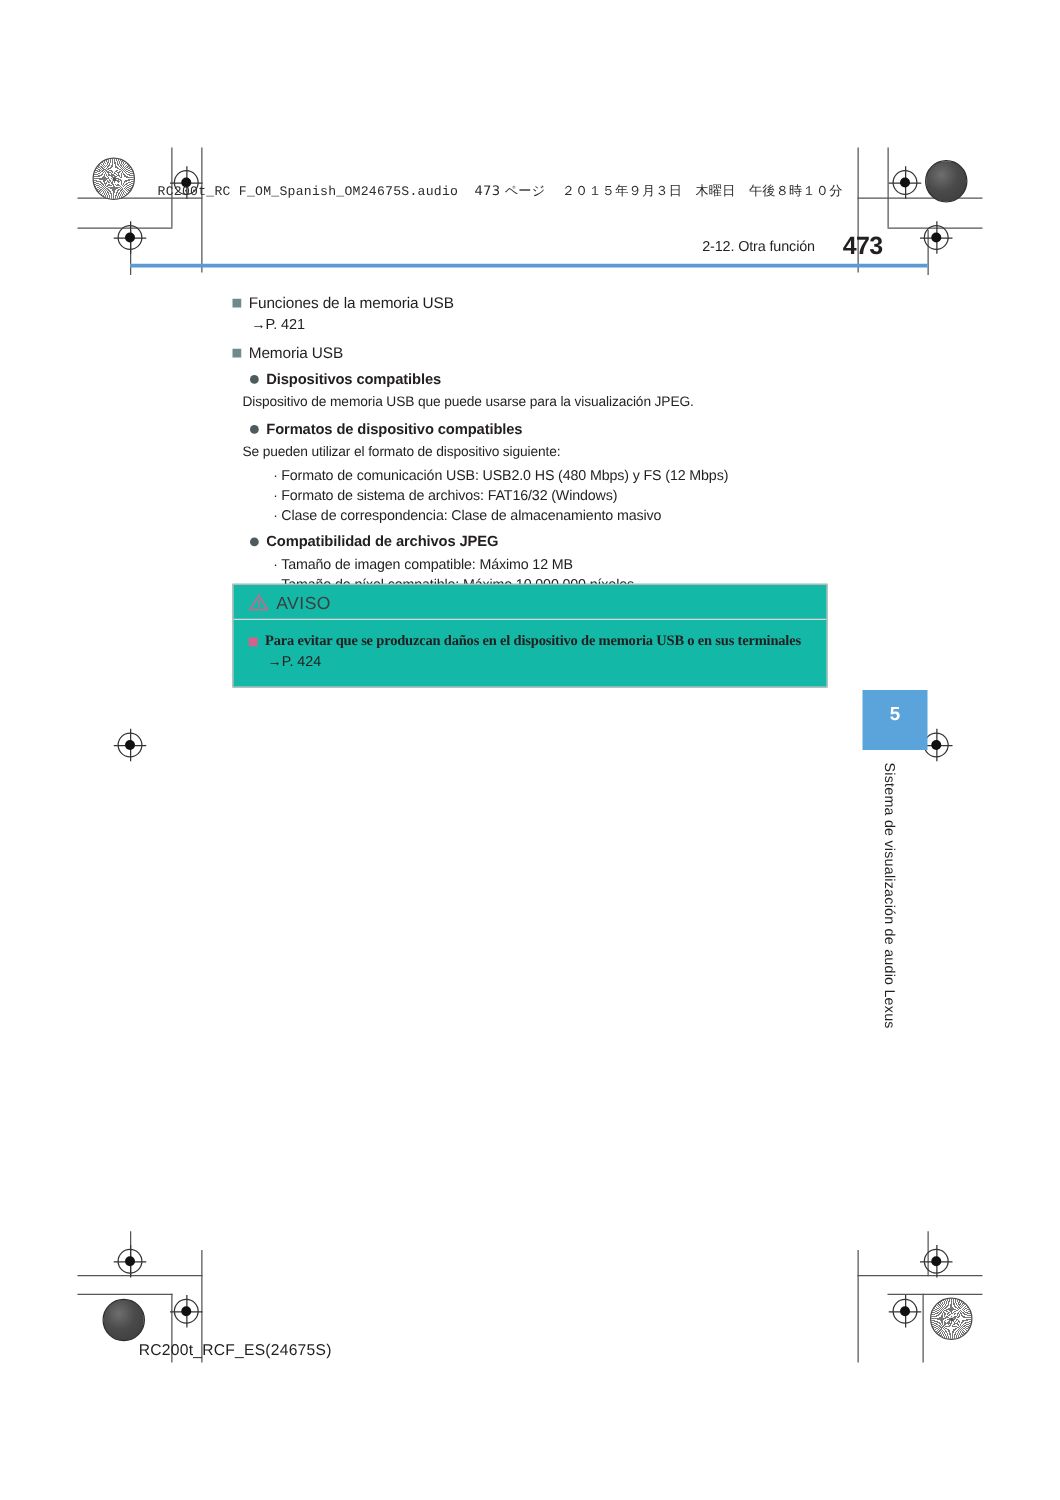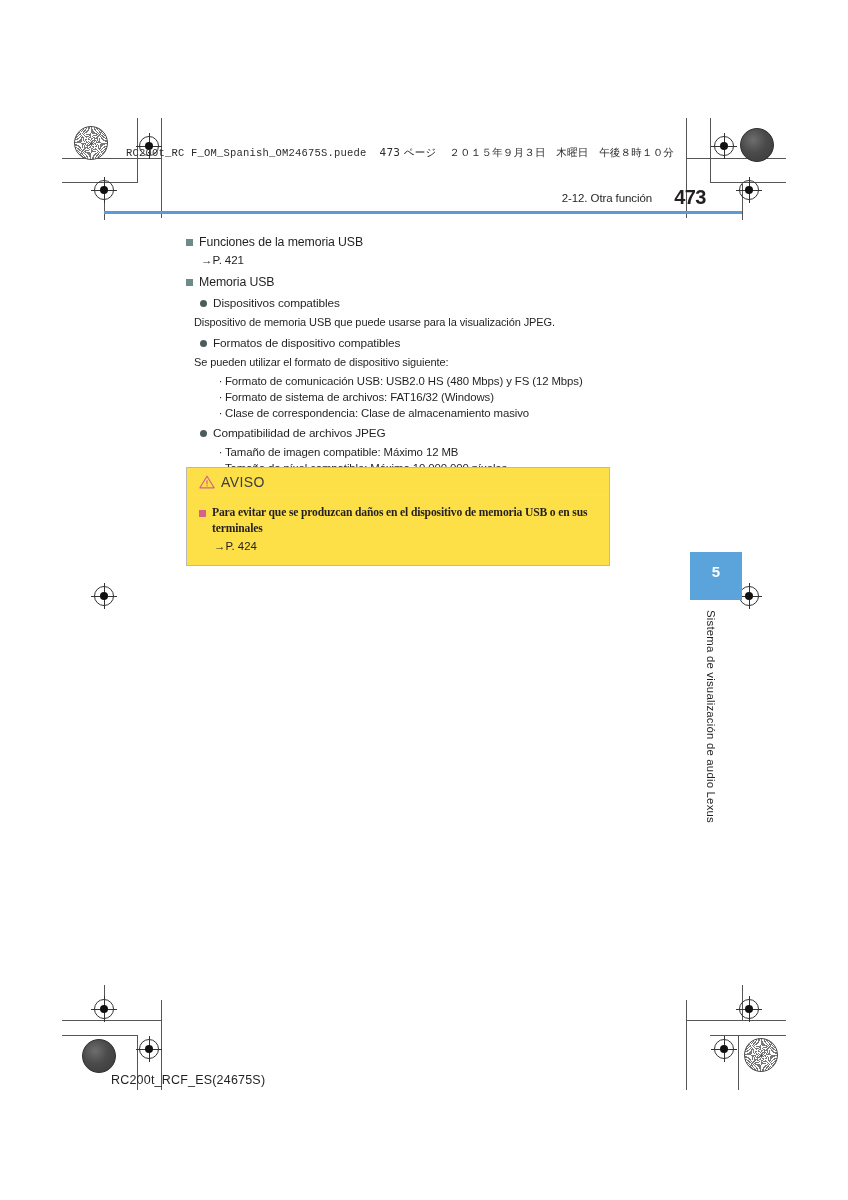--- a/index.html
+++ b/index.html
@@ -64,34 +64,34 @@
     width:7px;height:7px;background:#6f8a8a;flex:0 0 auto;margin:5px 6px 0 0;
   }
   .l1 .txt{font-size:12.3px;font-weight:normal;color:#231f20;line-height:17px;letter-spacing:-0.1px;}
 
   .ref{font-size:11.6px;color:#231f20;margin:0 0 6px 15px;line-height:16px;letter-spacing:-0.1px;}
 
   .l2{display:flex;align-items:flex-start;margin:4px 0 2px 14px;}
   .l2 .bdot{
     width:7px;height:7px;border-radius:50%;background:#4c5c5c;flex:0 0 auto;margin:5px 6px 0 0;
   }
-  .l2 .txt{font-size:11.8px;color:#231f20;line-height:17px;letter-spacing:-0.1px;}
+  .l2 .txt{font-size:11.8px;color:#231f20;line-height:17px;letter-spacing:-0.1px;font-weight:bold;}
 
   .para{font-size:11px;color:#231f20;line-height:17px;margin:0 0 2px 8px;letter-spacing:-0.1px;}
 
   .l3{display:flex;align-items:flex-start;margin:0 0 0 30px;}
   .l3 .bdash{
     flex:0 0 auto;width:9px;text-align:center;font-size:11px;line-height:16px;color:#231f20;
   }
   .l3 .txt{font-size:11.4px;color:#231f20;line-height:16px;letter-spacing:-0.1px;}
 
   
   .notice{
-    position:absolute;left:186px;top:467px;width:424px;
-    border:1px solid #b9b9b9;box-sizing:border-box;background:#fde047;
+    position:absolute;left:186px;top:467px;width:476px;
+    border:1px solid #b9b9b9;box-sizing:border-box;background:#14b8a6;
   }
   .notice-head{
     display:flex;align-items:center;padding:6px 0 5px 12px;
     border-bottom:1px solid #d9d9d9;
   }
   .tri{flex:0 0 auto;margin-right:6px;display:block;}
   .notice-title{font-size:14px;color:#3d3d3d;letter-spacing:0.4px;}
   .notice-body{padding:9px 10px 11px 12px;}
   .notice-item{display:flex;align-items:flex-start;}
   .notice-item .psq{
@@ -210,21 +210,21 @@
       <div class="dot"></div>
     </div>
 
   <div class="circ star" style="left:74px;top:126px;"></div>
   <div class="circ solid" style="left:740px;top:128px;"></div>
   <div class="circ solid" style="left:82px;top:1039px;"></div>
   <div class="circ star" style="left:744px;top:1038px;"></div>
 </div>
 
 <div class="bookline">
-  <span>RC200t_RC F_OM_Spanish_OM24675S.puede</span>&nbsp;&nbsp;<span class="jp">473 ページ</span>&nbsp;&nbsp;<span class="jp">２０１５年９月３日　木曜日　午後８時１０分</span>
+  <span>RC200t_RC F_OM_Spanish_OM24675S.audio</span>&nbsp;&nbsp;<span class="jp">473 ページ</span>&nbsp;&nbsp;<span class="jp">２０１５年９月３日　木曜日　午後８時１０分</span>
 </div>
 
 <div class="hdr-section">2-12. Otra función</div>
 <div class="hdr-page">473</div>
 <div class="rule-blue"></div>
 
 <div class="content">
 
   <div class="l1">
     <span class="bsq"></span>

